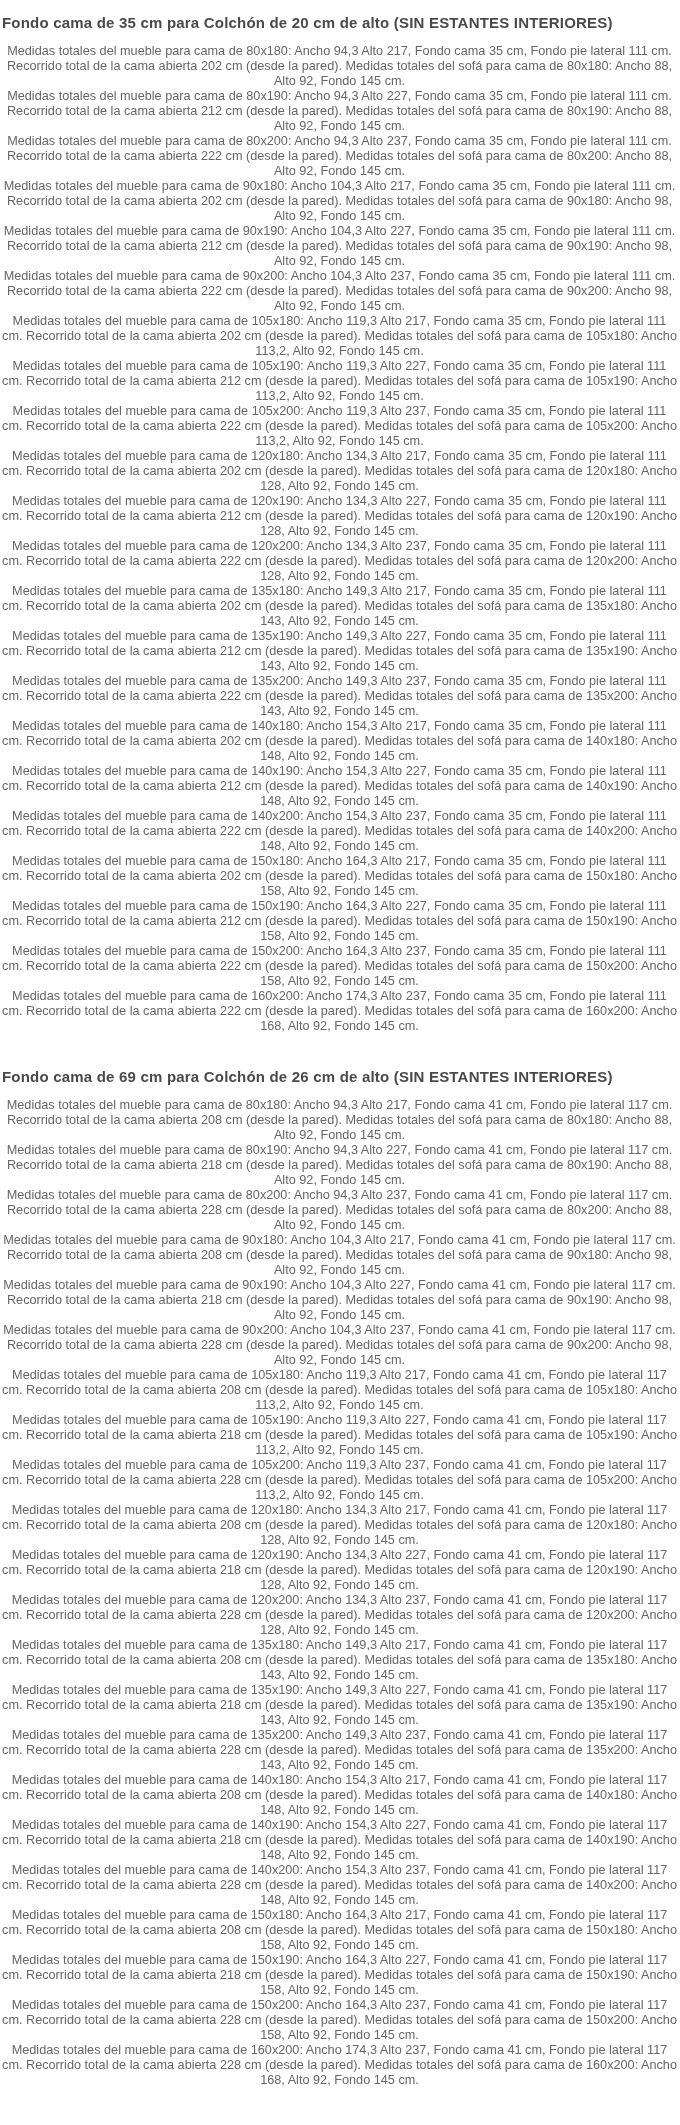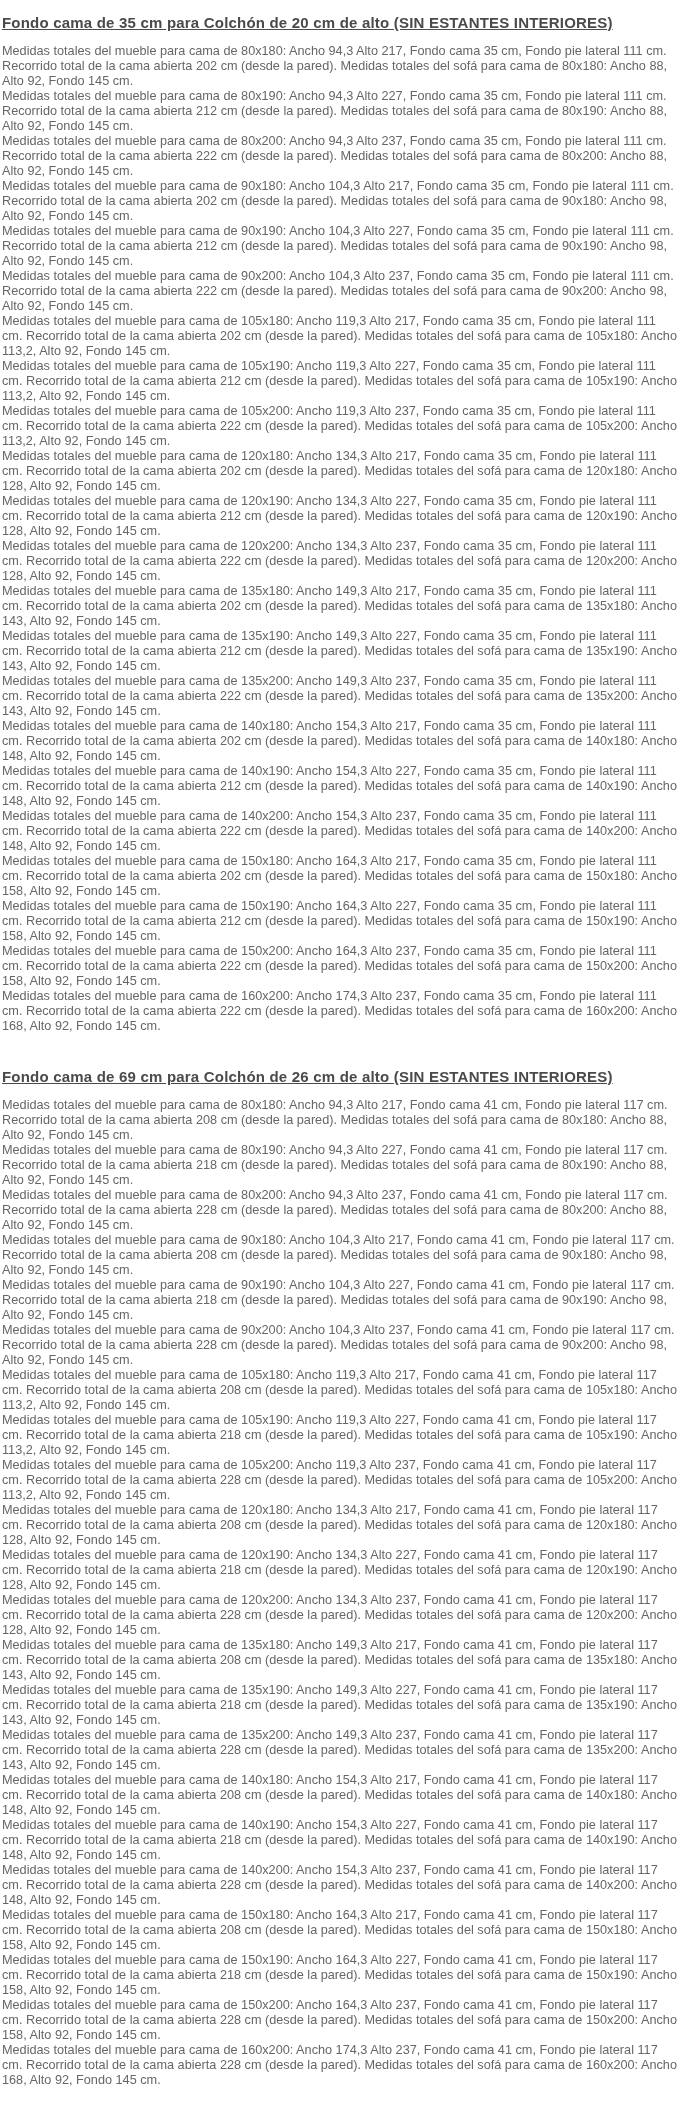--- a/index.html
+++ b/index.html
@@ -20,34 +20,33 @@
     width: 680px;
     padding: 1px 3px 30px 2px;
   }
   .section { margin: 0; }
   .section + .section { margin-top: 33px; }
   .section-heading {
     font-family: "Liberation Sans", sans-serif;
     font-size: 15px;
     font-weight: bold;
     color: var(--heading-color);
-    text-decoration: underline;
     white-space: nowrap;
     margin: 12px 0 12px 0;
     line-height: 19px;
     letter-spacing: 0.2px;
   }
   .entries { margin: 0; }
   .entries p.entry {
     margin: 0;
     padding: 0;
     font-size: 12.7px;
     line-height: 15px;
     color: var(--body-color);
-    text-align: left;
+    text-align: center;
   }
 </style>
 </head>
 <body>
 
 <main class="page">
 
   <section class="section">
     <h2 class="section-heading">Fondo cama de 35 cm para Colchón de 20 cm de alto (SIN ESTANTES INTERIORES)</h2>
     <div class="entries">

